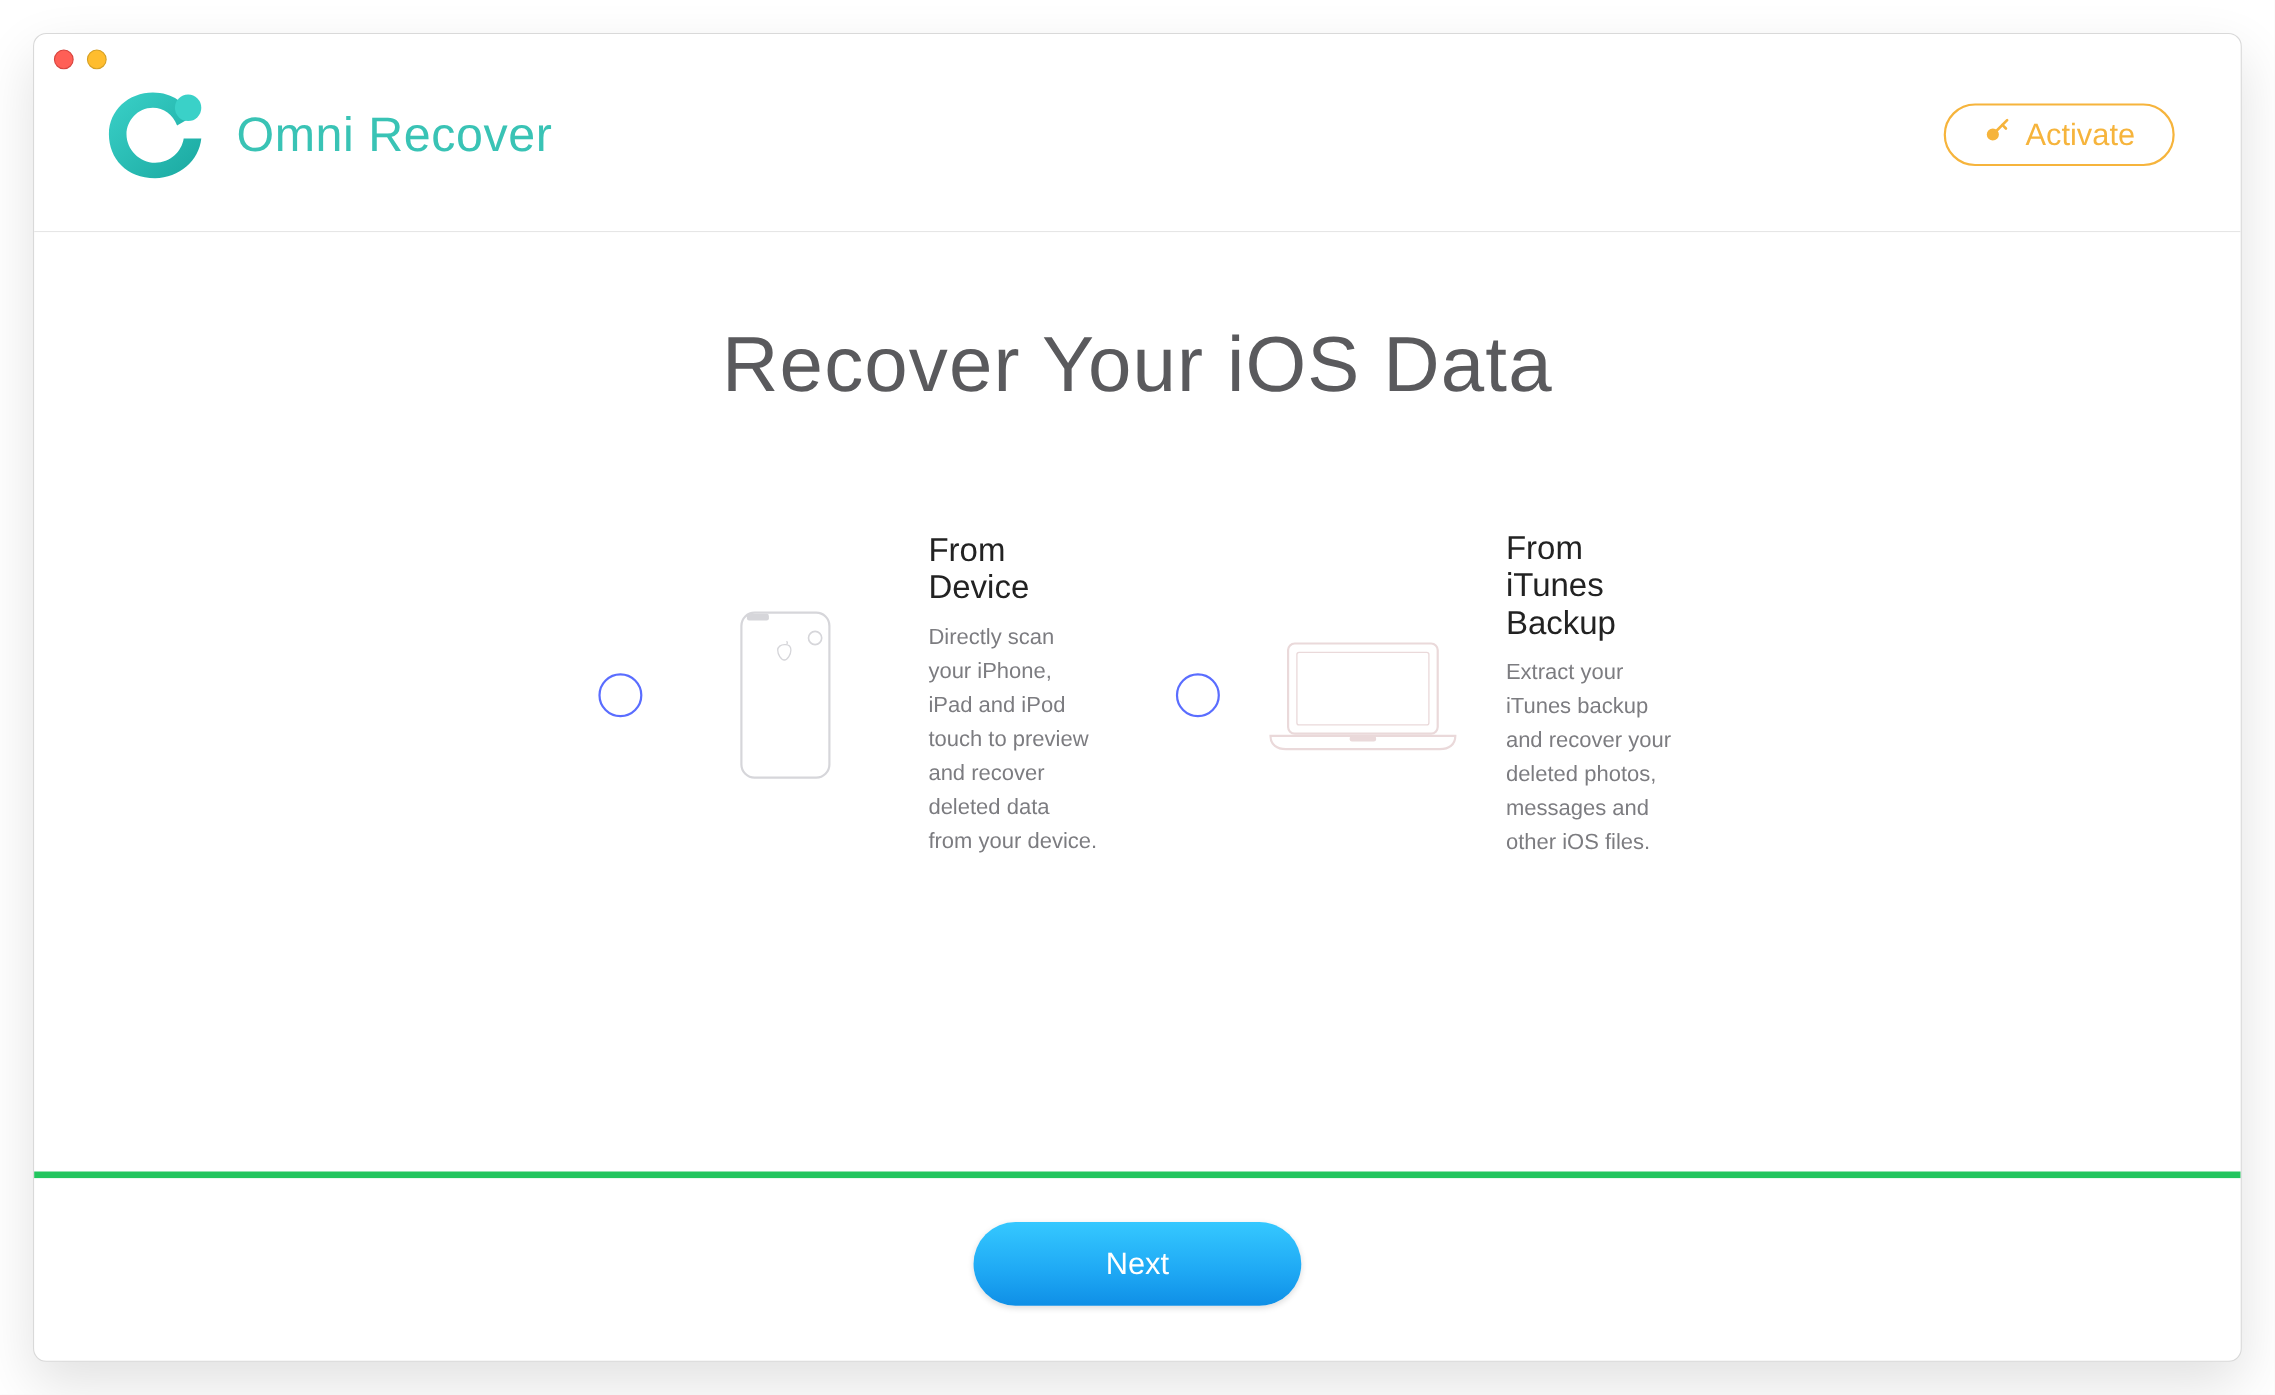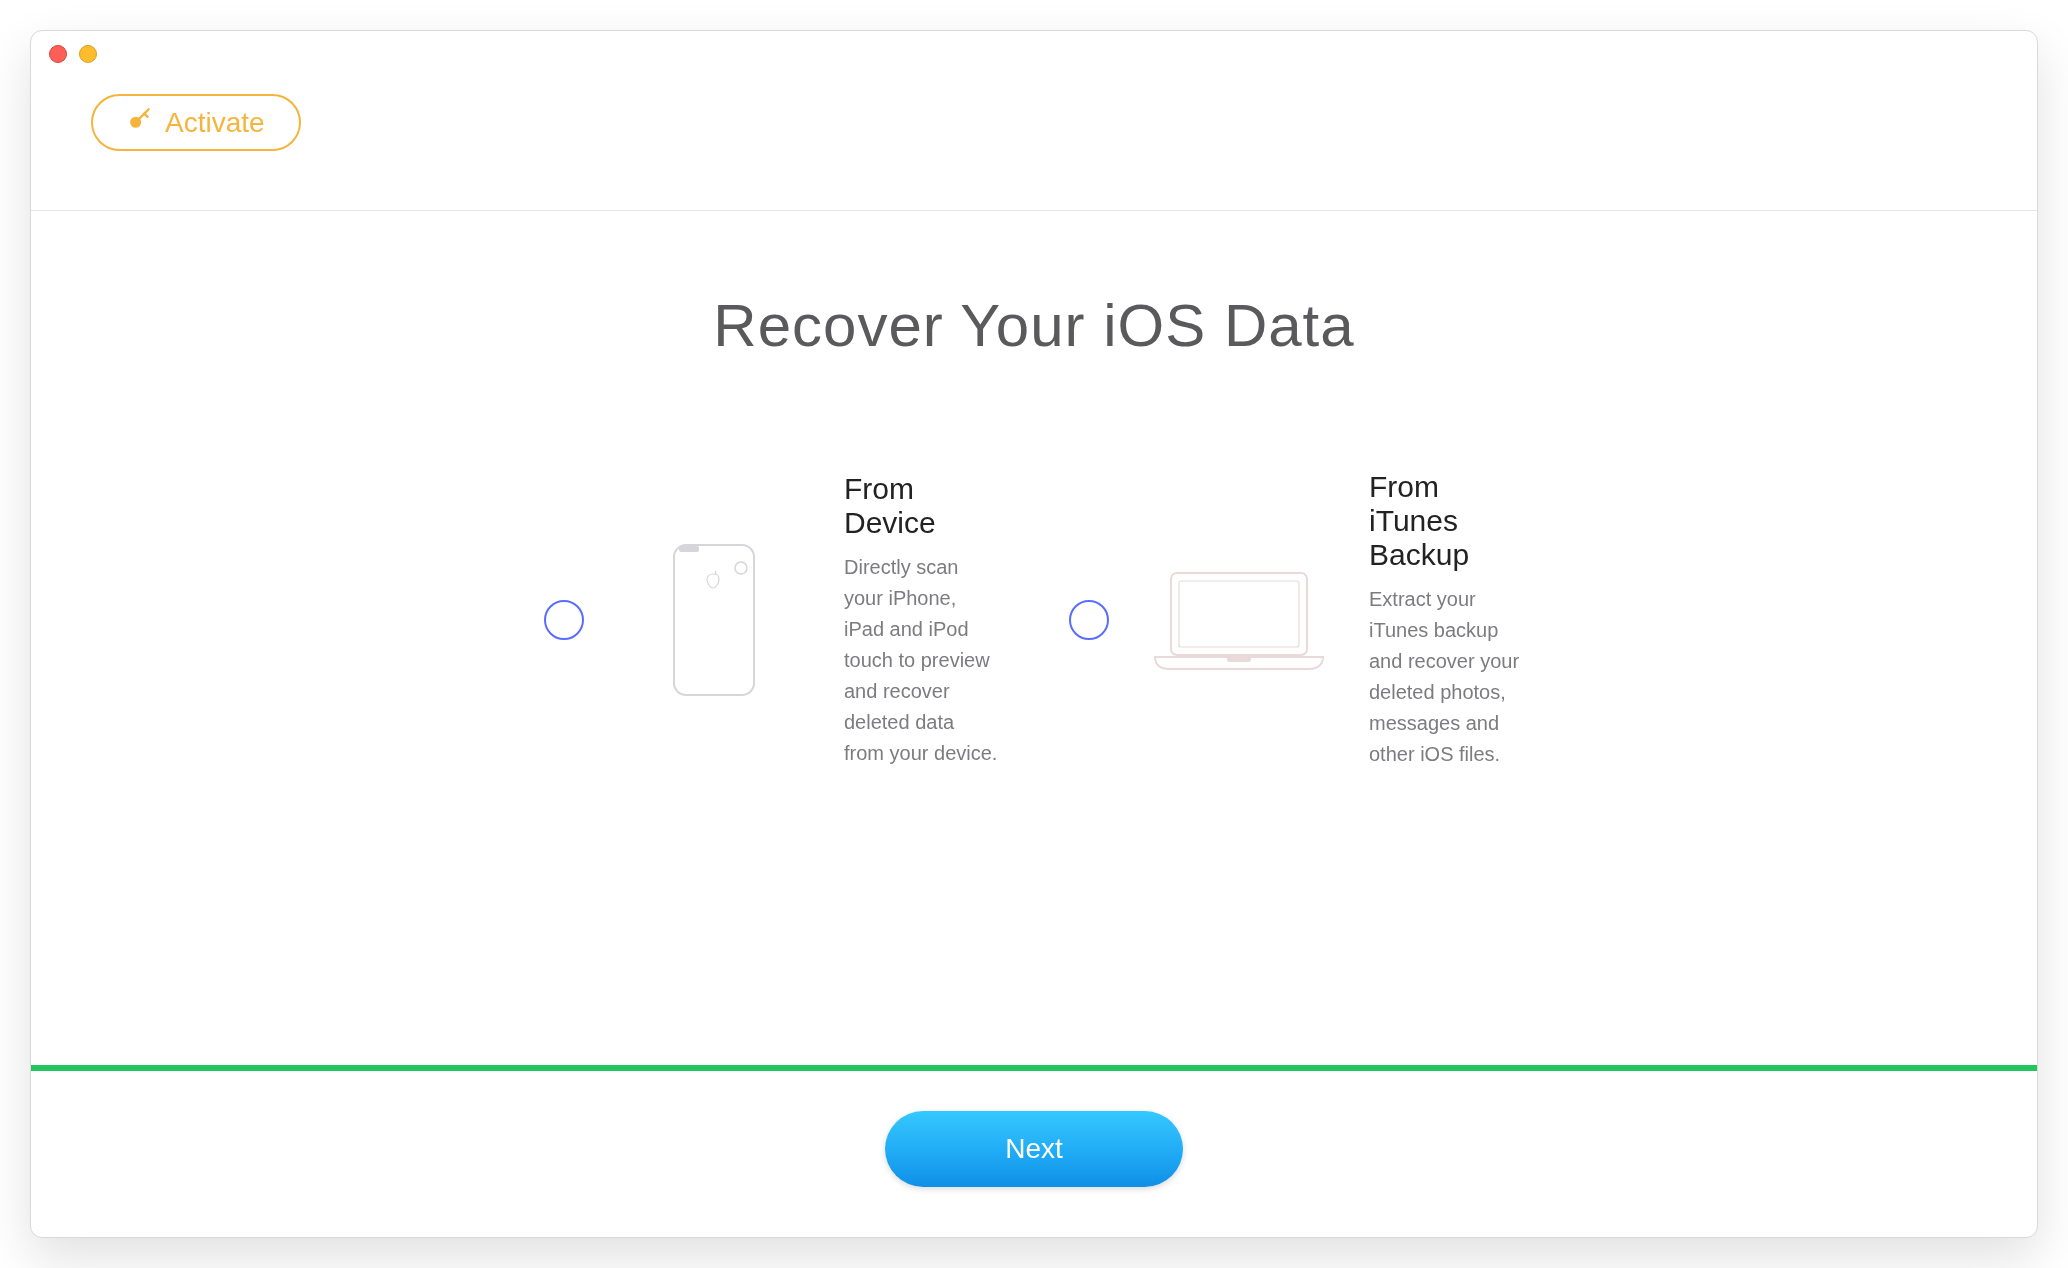--- a/index.html
+++ b/index.html
@@ -80,21 +80,21 @@
   }
 
   .main {
     flex: 1 1 auto;
     display: flex;
     flex-direction: column;
     align-items: center;
     padding-top: 80px;
   }
   .page-title {
-    font-size: 60px;
+    font-size: 71px;
     font-weight: 300;
     color: #5a5a5d;
     letter-spacing: 1px;
     margin-bottom: 110px;
   }
   .options {
     display: flex;
     flex-direction: row;
     gap: 70px;
     width: 980px;
@@ -160,20 +160,45 @@
 
 <div class="stage">
   <div class="window">
 
     <div class="traffic-lights">
       <div class="traffic-light tl-close"></div>
       <div class="traffic-light tl-min"></div>
     </div>
 
     <div class="header">
+      <div class="brand">
+        <span>
+          <svg width="100" height="100" viewBox="0 0 100 100">
+            <defs>
+              <linearGradient id="lg1" x1="0" y1="0" x2="1" y2="1">
+                <stop offset="0%" stop-color="#3ad1c8"></stop>
+                <stop offset="100%" stop-color="#1aa8a0"></stop>
+              </linearGradient>
+            </defs>
+            <path d="M50 92
+                     C 24 92 8 74 8 52
+                     C 8 30 26 14 48 14
+                     C 66 14 78 24 84 36
+                     L 70 44
+                     C 66 34 58 28 48 28
+                     C 34 28 24 40 24 52
+                     C 24 66 36 78 50 78
+                     C 64 78 74 68 76 56
+                     L 92 56
+                     C 90 76 72 92 50 92 Z" fill="url(#lg1)"></path>
+            <circle cx="80" cy="28" r="12" fill="#3ad1c8"></circle>
+          </svg>
+        </span>
+        <span class="brand-name">Omni Recover</span>
+      </div>
       <button class="activate-btn">
         <span>
           <svg width="26" height="26" viewBox="0 0 24 24" fill="none" stroke="#f6b43c" stroke-width="2.2" stroke-linecap="round" stroke-linejoin="round">
             <circle cx="8" cy="15" r="4" fill="#f6b43c" stroke="#f6b43c"></circle>
             <path d="M10.5 12.5 L20 3"></path>
             <path d="M16 7 L19 10"></path>
           </svg>
         </span>
         <span>Activate</span>
       </button>

